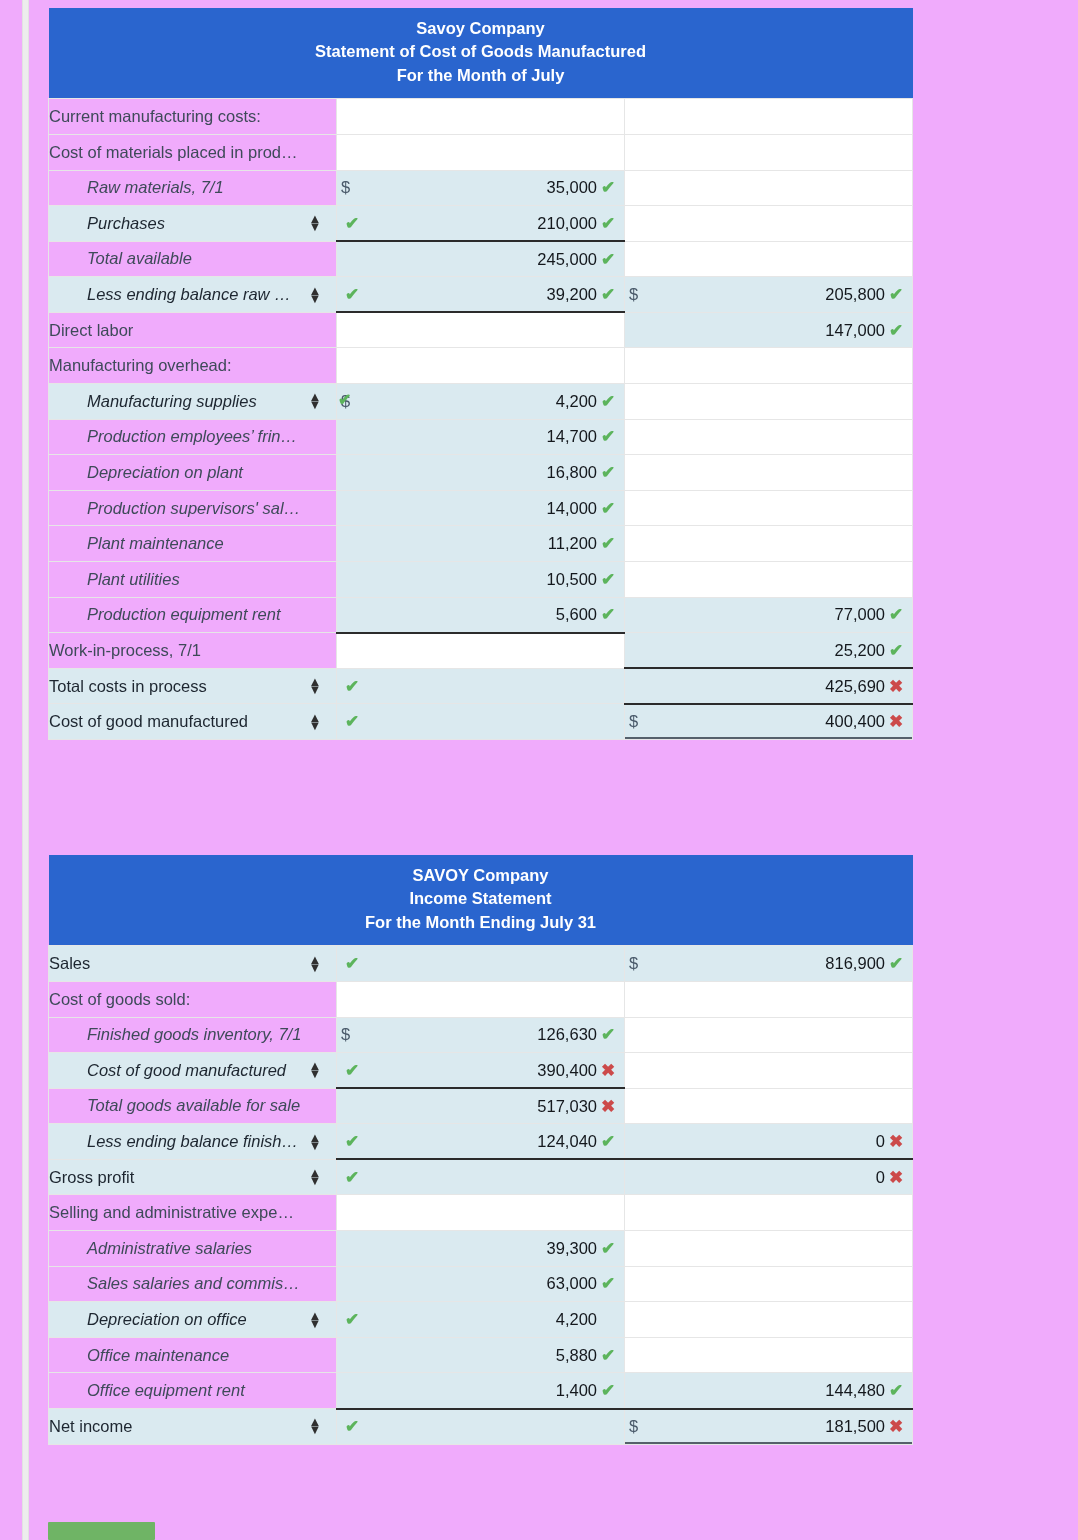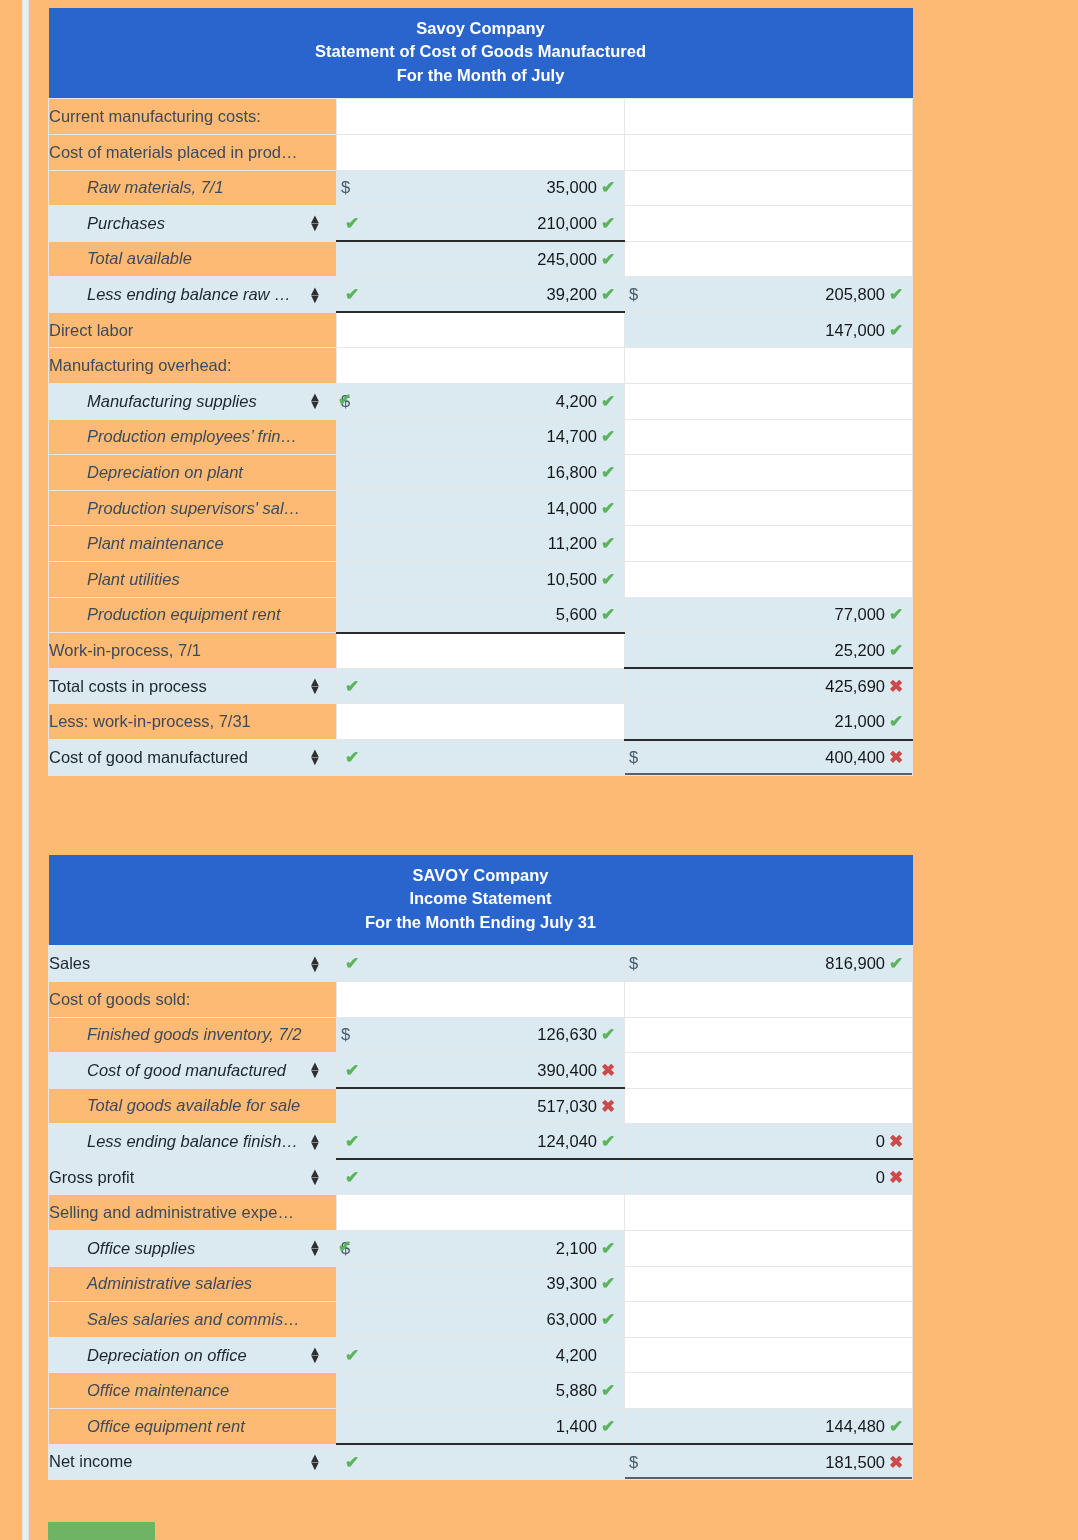--- a/index.html
+++ b/index.html
@@ -3,21 +3,21 @@
 <meta charset="utf-8">
 <style>
   * { box-sizing: border-box; }
   html, body {
     margin: 0; padding: 0;
     width: 1078px; height: 1540px;
     background: #ffffff;
     font-family: "Liberation Sans", sans-serif;
     overflow: hidden;
   }
-  .page { position: relative; width: 1078px; height: 1540px; background:#fdba74; }
+  .page { position: relative; width: 1078px; height: 1540px; background:#f0abfc; }
 
   
   .gutter {
     position:absolute; left:22px; top:0; width:7px; height:1540px;
     background:#ededed; border-left:1px solid #e2e2e2; border-right:1px solid #e2e2e2;
   }
 
   .stmt { position:absolute; left:48px; width:865px; }
   #stmt-cogm { top:8px; }
   #stmt-is   { top:855px; }
@@ -421,39 +421,20 @@
               </div>
             </td>
             <td class="c-amt2">
               <div class="amt">
                 <span class="cur off">$</span>
                 <span class="num">425,690</span>
                 <span class="mark bad">✖</span>
               </div>
             </td>
           </tr>
-          <tr class="r">
-            <td class="c-label">
-              <div class="lbl-wrap">
-                <span class="lbl">Less: work-in-process, 7/31</span>
-                <span class="sorter hidden">
-                  <span class="up"></span>
-                  <span class="dn"></span>
-                </span>
-              </div>
-            </td>
-            <td class="c-amt1 blank"></td>
-            <td class="c-amt2" style="border-bottom: 2px solid rgb(43, 43, 43);">
-              <div class="amt">
-                <span class="cur off">$</span>
-                <span class="num">21,000</span>
-                <span class="mark ok">✔</span>
-              </div>
-            </td>
-          </tr>
           <tr class="r shade">
             <td class="c-label">
               <div class="lbl-wrap">
                 <span class="lbl">Cost of good manufactured</span>
                 <span class="sorter">
                   <span class="up"></span>
                   <span class="dn"></span>
                 </span>
               </div>
             </td>
@@ -523,21 +504,21 @@
                   <span class="dn"></span>
                 </span>
               </div>
             </td>
             <td class="c-amt1 blank"></td>
             <td class="c-amt2 blank"></td>
           </tr>
           <tr class="r">
             <td class="c-label">
               <div class="lbl-wrap">
-                <span class="lbl ind2">Finished goods inventory, 7/2</span>
+                <span class="lbl ind2">Finished goods inventory, 7/1</span>
                 <span class="sorter hidden">
                   <span class="up"></span>
                   <span class="dn"></span>
                 </span>
               </div>
             </td>
             <td class="c-amt1">
               <div class="amt">
                 <span class="cur">$</span>
                 <span class="num">126,630</span>
@@ -641,39 +622,20 @@
             <td class="c-label">
               <div class="lbl-wrap">
                 <span class="lbl">Selling and administrative expenses:</span>
                 <span class="sorter hidden">
                   <span class="up"></span>
                   <span class="dn"></span>
                 </span>
               </div>
             </td>
             <td class="c-amt1 blank"></td>
-            <td class="c-amt2 blank"></td>
-          </tr>
-          <tr class="r shade">
-            <td class="c-label">
-              <div class="lbl-wrap">
-                <span class="lbl ind2">Office supplies</span>
-                <span class="sorter">
-                  <span class="up"></span>
-                  <span class="dn"></span>
-                </span>
-              </div>
-            </td>
-            <td class="c-amt1">
-              <div class="amt">
-                <span class="cur checked">$</span>
-                <span class="num">2,100</span>
-                <span class="mark ok">✔</span>
-              </div>
-            </td>
             <td class="c-amt2 blank"></td>
           </tr>
           <tr class="r">
             <td class="c-label">
               <div class="lbl-wrap">
                 <span class="lbl ind2">Administrative salaries</span>
                 <span class="sorter hidden">
                   <span class="up"></span>
                   <span class="dn"></span>
                 </span>

